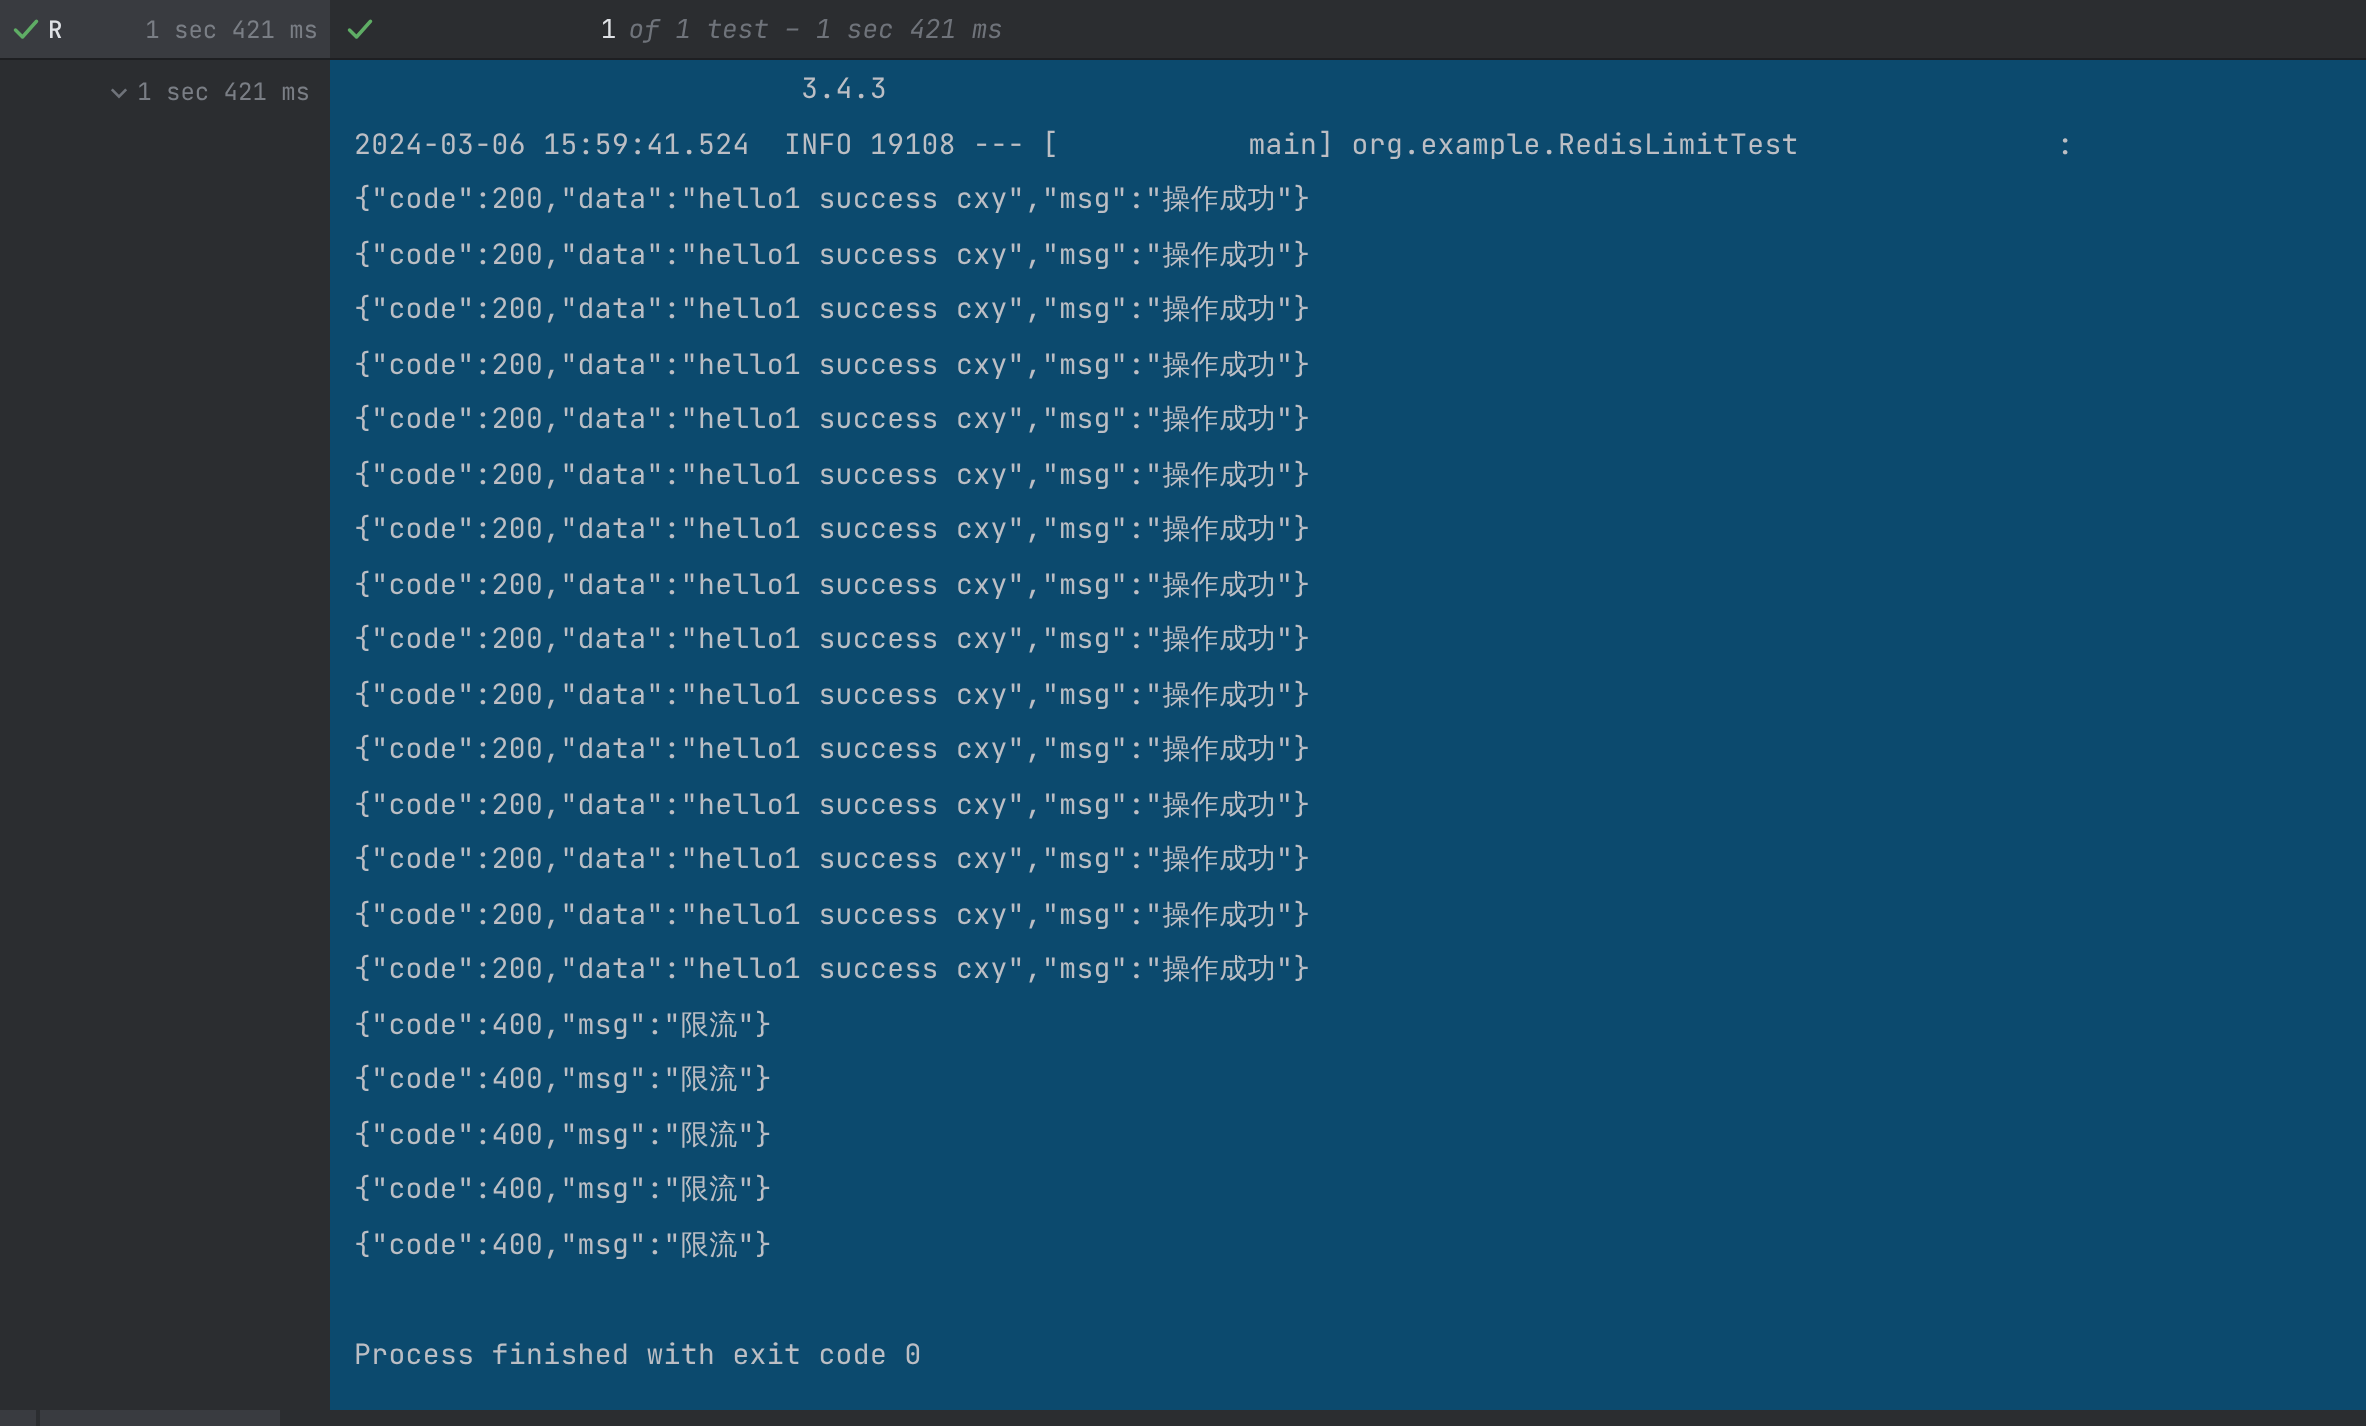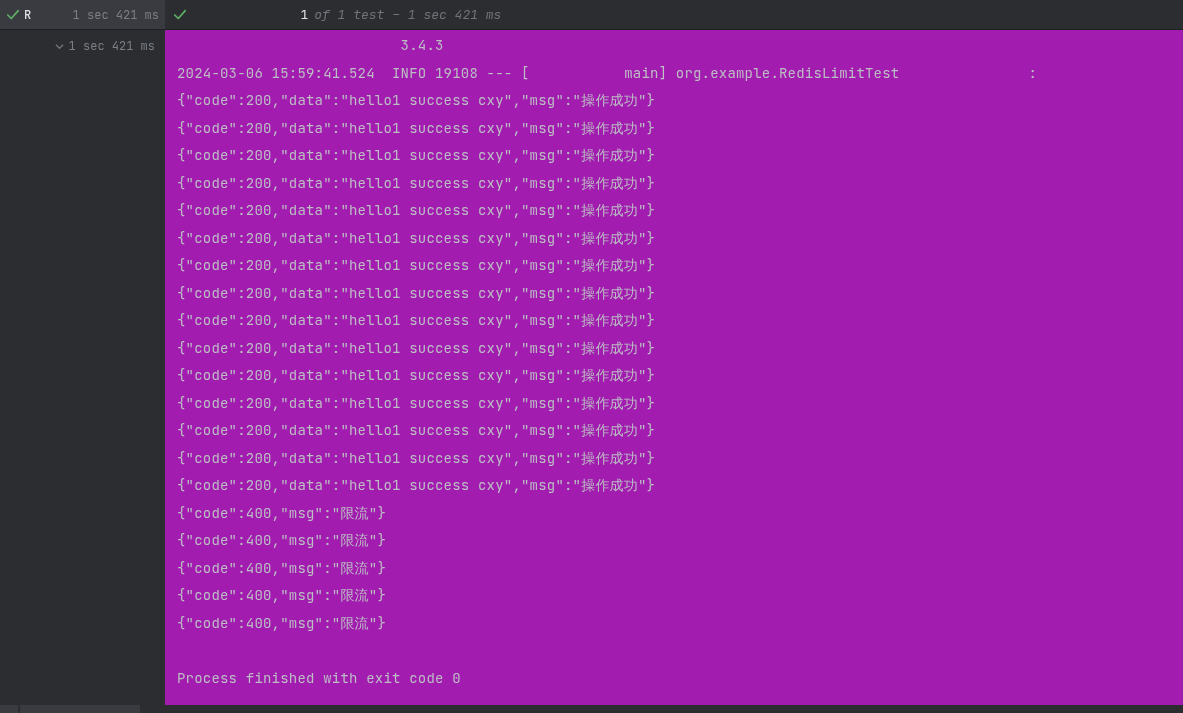--- a/index.html
+++ b/index.html
@@ -92,21 +92,21 @@
     .caret-icon {
       color: #6f737a;
       display: inline-flex;
     }
     .caret-icon svg {
       width: 9px;
       height: 9px;
     }
     .console-panel {
       flex: 1;
-      background: #a21caf;
+      background: #0c4a6e;
       padding: 2px 0 0 12px;
       overflow: auto;
       font-family: 'JetBrains Mono', 'Consolas', 'Monaco', monospace;
       font-size: 14px;
       line-height: 27.5px;
       color: #bcbec4;
       white-space: pre;
       letter-spacing: 0.2px;
     }
     .console-line {

